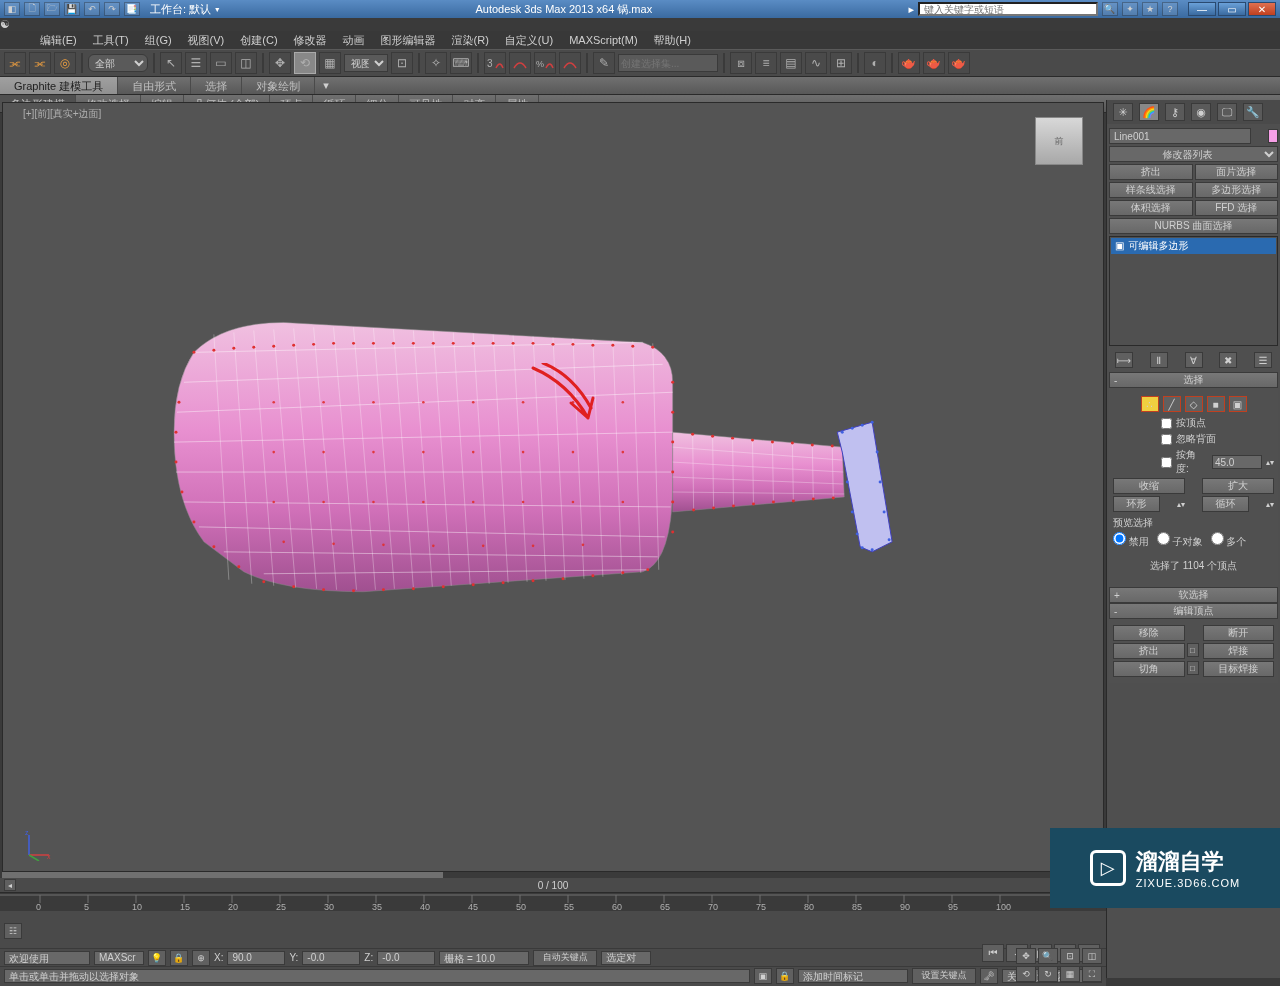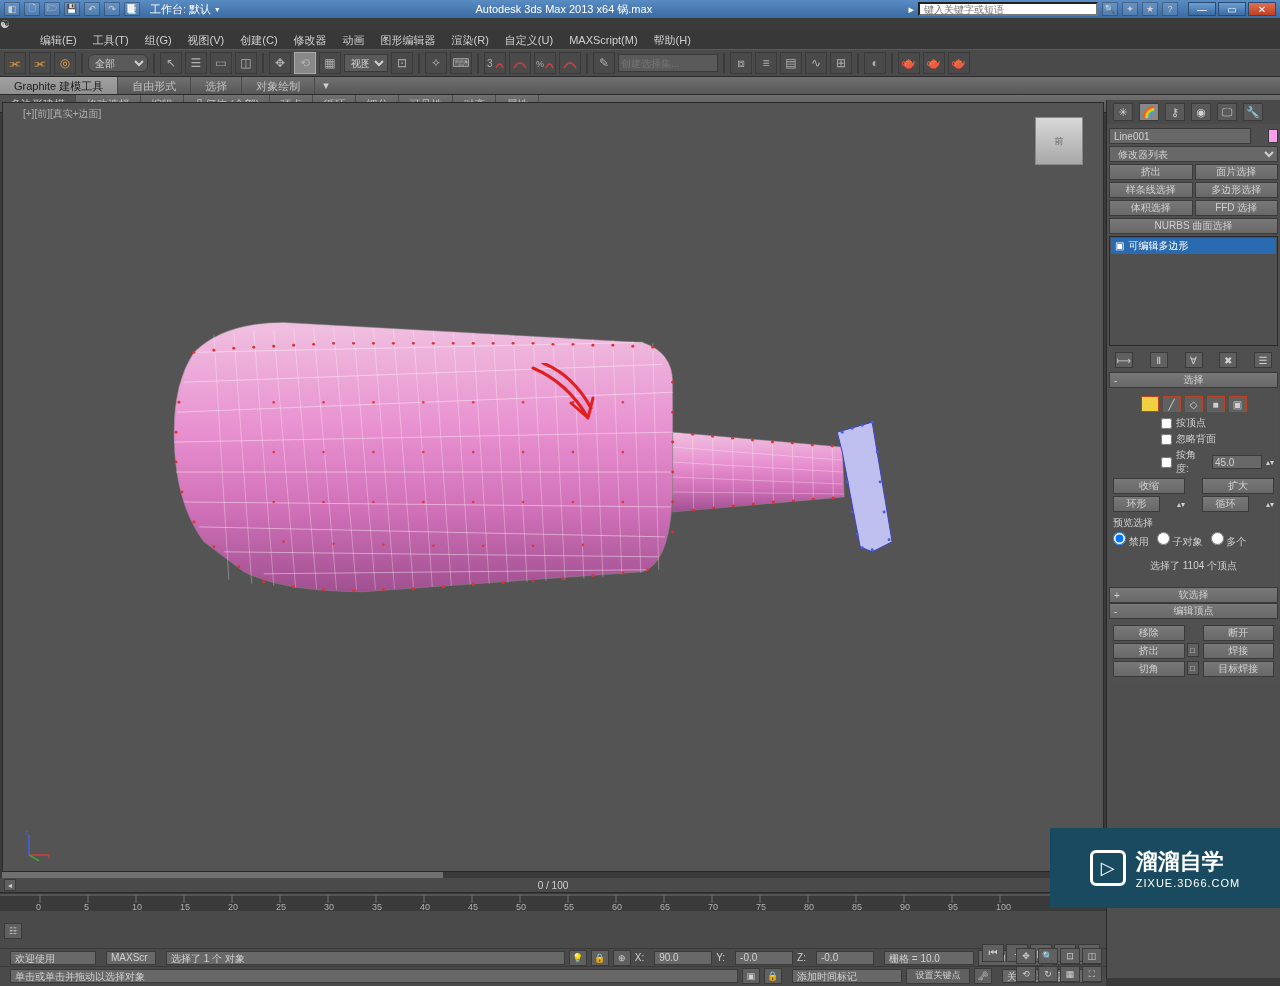--- a/index.html
+++ b/index.html
@@ -49,21 +49,21 @@
 .model-svg { position:absolute; top:0; left:0; width:100%; height:100%;}
 
 
 .right-panel { position:absolute; top:100px; right:0; width:174px; bottom:8px; background:#4f4f4f; border-left:1px solid #2a2a2a; overflow:hidden; display:flex; flex-direction:column;}
 .rp-tabs { height:24px; display:flex; gap:6px; padding:3px 6px; background:#4a4a4a;}
 .rp-tabs .rp-tab { width:20px; height:18px; background:#5a5a5a; border:1px solid #3a3a3a; display:flex;align-items:center;justify-content:center;cursor:pointer;font-size:11px;}
 .rp-tabs .rp-tab.active { background:#888; color:#f0a040;}
 .rp-content { flex:1; overflow-y:auto; padding:2px;}
 .rp-row { display:flex; align-items:center; gap:17px; margin:2px 0;}
 .rp-input { flex:1; height:16px; background:#686868; border:1px solid #3a3a3a; color:#d0d0d0; padding:0 4px; font-size:10px;}
-.rp-dropdown { flex:1; height:16px; background:#686868; border:1px solid #3a3a3a; color:#d0d0d0; padding:0 4px; font-size:10px;}
+.rp-dropdown { flex:1; height:16px; background:#686868; border:1px solid #3a3a3a; color:#d0d0d0; padding:0 4px; font-size:10px;text-align:center;}
 .rp-swatch { width:14px; height:14px; background:#f8a0e8; border:1px solid #3a3a3a;}
 .rp-btn-grid { display:grid; grid-template-columns:1fr 1fr; gap:2px; margin:2px 0;}
 .rp-btn { height:16px; background:linear-gradient(#787878,#686868); border:1px solid #3a3a3a; color:#d0d0d0; font-size:10px; display:flex;align-items:center;justify-content:center;cursor:pointer;}
 .rp-btn-wide { grid-column:1/3;}
 .rp-stack { background:#505050; border:1px solid #2a2a2a; min-height:110px; margin:2px 0; position:relative;}
 .rp-stack-item { background:#2a6ab0; color:#fff; padding:1px 4px; font-size:10px; margin:1px;}
 .rp-stack-btns { display:flex; gap:12px; padding:4px 6px; justify-content:space-between;}
 .rp-stack-btns .sb { width:18px; height:16px; background:#606060; border:1px solid #3a3a3a; cursor:pointer;display:flex;align-items:center;justify-content:center;font-size:10px;}
 .rp-rollout-head { height:16px; background:linear-gradient(#787878,#686868); border:1px solid #3a3a3a; display:flex;align-items:center;justify-content:center;color:#d0d0d0;font-size:10px;cursor:pointer;position:relative;}
 .rp-rollout-head .collapse { position:absolute; left:4px;}
@@ -83,21 +83,21 @@
 
 .timeline-bar { position:absolute; left:0; right:174px; bottom:94px; height:14px; background:#4a4a4a; display:flex; align-items:center; padding:0 4px;}
 .timeline-bar .tl-arrow { width:12px; height:12px; background:#606060; border:1px solid #3a3a3a; cursor:pointer; font-size:8px;display:flex;align-items:center;justify-content:center;}
 .timeline-bar .tl-frame { margin:0 auto; font-size:10px;}
 
 .ruler { position:absolute; left:0; right:174px; bottom:76px; height:18px; background:#3a3a3a; border-top:1px solid #2a2a2a;}
 .ruler-svg { width:100%; height:100%;}
 
 .status-bar { position:absolute; left:0; right:174px; bottom:0; height:76px; background:#4a4a4a; display:flex; flex-direction:column;}
 .status-row { height:18px; display:flex; align-items:center; gap:4px; padding:0 4px; border-top:1px solid #3a3a3a;}
-.status-row .sfield { height:14px; background:#686868; border:1px solid #3a3a3a; padding:0 4px; font-size:10px; color:#d0d0d0;margin-left:6px;}
+.status-row .sfield { height:14px; background:#686868; border:1px solid #3a3a3a; padding:0 4px; font-size:10px; color:#d0d0d0;}
 .status-row .sbtn { width:18px; height:16px; background:#606060; border:1px solid #3a3a3a; cursor:pointer;display:flex;align-items:center;justify-content:center;font-size:9px;}
 .status-row .stext { font-size:10px; color:#d0d0d0;}
 .playback { display:flex; gap:2px; position:absolute; right:180px; bottom:24px;}
 .playback .pb { width:22px; height:18px; background:#606060; border:1px solid #3a3a3a; cursor:pointer;display:flex;align-items:center;justify-content:center;font-size:10px;}
 .nav-cluster { position:absolute; right:4px; bottom:4px; display:flex; flex-direction:column; gap:2px;}
 .nav-cluster .nrow { display:flex; gap:2px;}
 .nav-cluster .nb { width:20px; height:16px; background:#606060; border:1px solid #3a3a3a;cursor:pointer;font-size:9px;display:flex;align-items:center;justify-content:center;}
 
 
 .watermark { position:absolute; right:0; bottom:78px; width:230px; height:80px; background:#1a4a60; display:flex; align-items:center; justify-content:center; gap:10px; z-index:20;}
@@ -635,21 +635,20 @@
 
 <div class="status-bar">
 
   <div class="status-row" style="height:38px; padding-top:2px;">
     <div class="sbtn">☷</div>
     <div style="flex:1;"></div>
   </div>
   <div class="status-row">
     <div class="sfield" style="width:86px;">欢迎使用</div>
     <div class="sfield" style="width:50px;">MAXScr</div>
-    <div class="sfield" style="flex:1;">选择了 1 个 对象</div>
     <div class="sbtn" style="color:#f0d040;">💡</div>
     <div class="sbtn">🔒</div>
     <div class="sbtn">⊕</div>
     <span class="stext">X:</span>
     <input class="sfield" style="width: 58px;" value="90.0">
     <span class="stext">Y:</span>
     <input class="sfield" style="width: 58px;" value="-0.0">
     <span class="stext">Z:</span>
     <input class="sfield" style="width: 58px;" value="-0.0">
     <div class="sfield" style="width:90px;">栅格 = 10.0</div>

